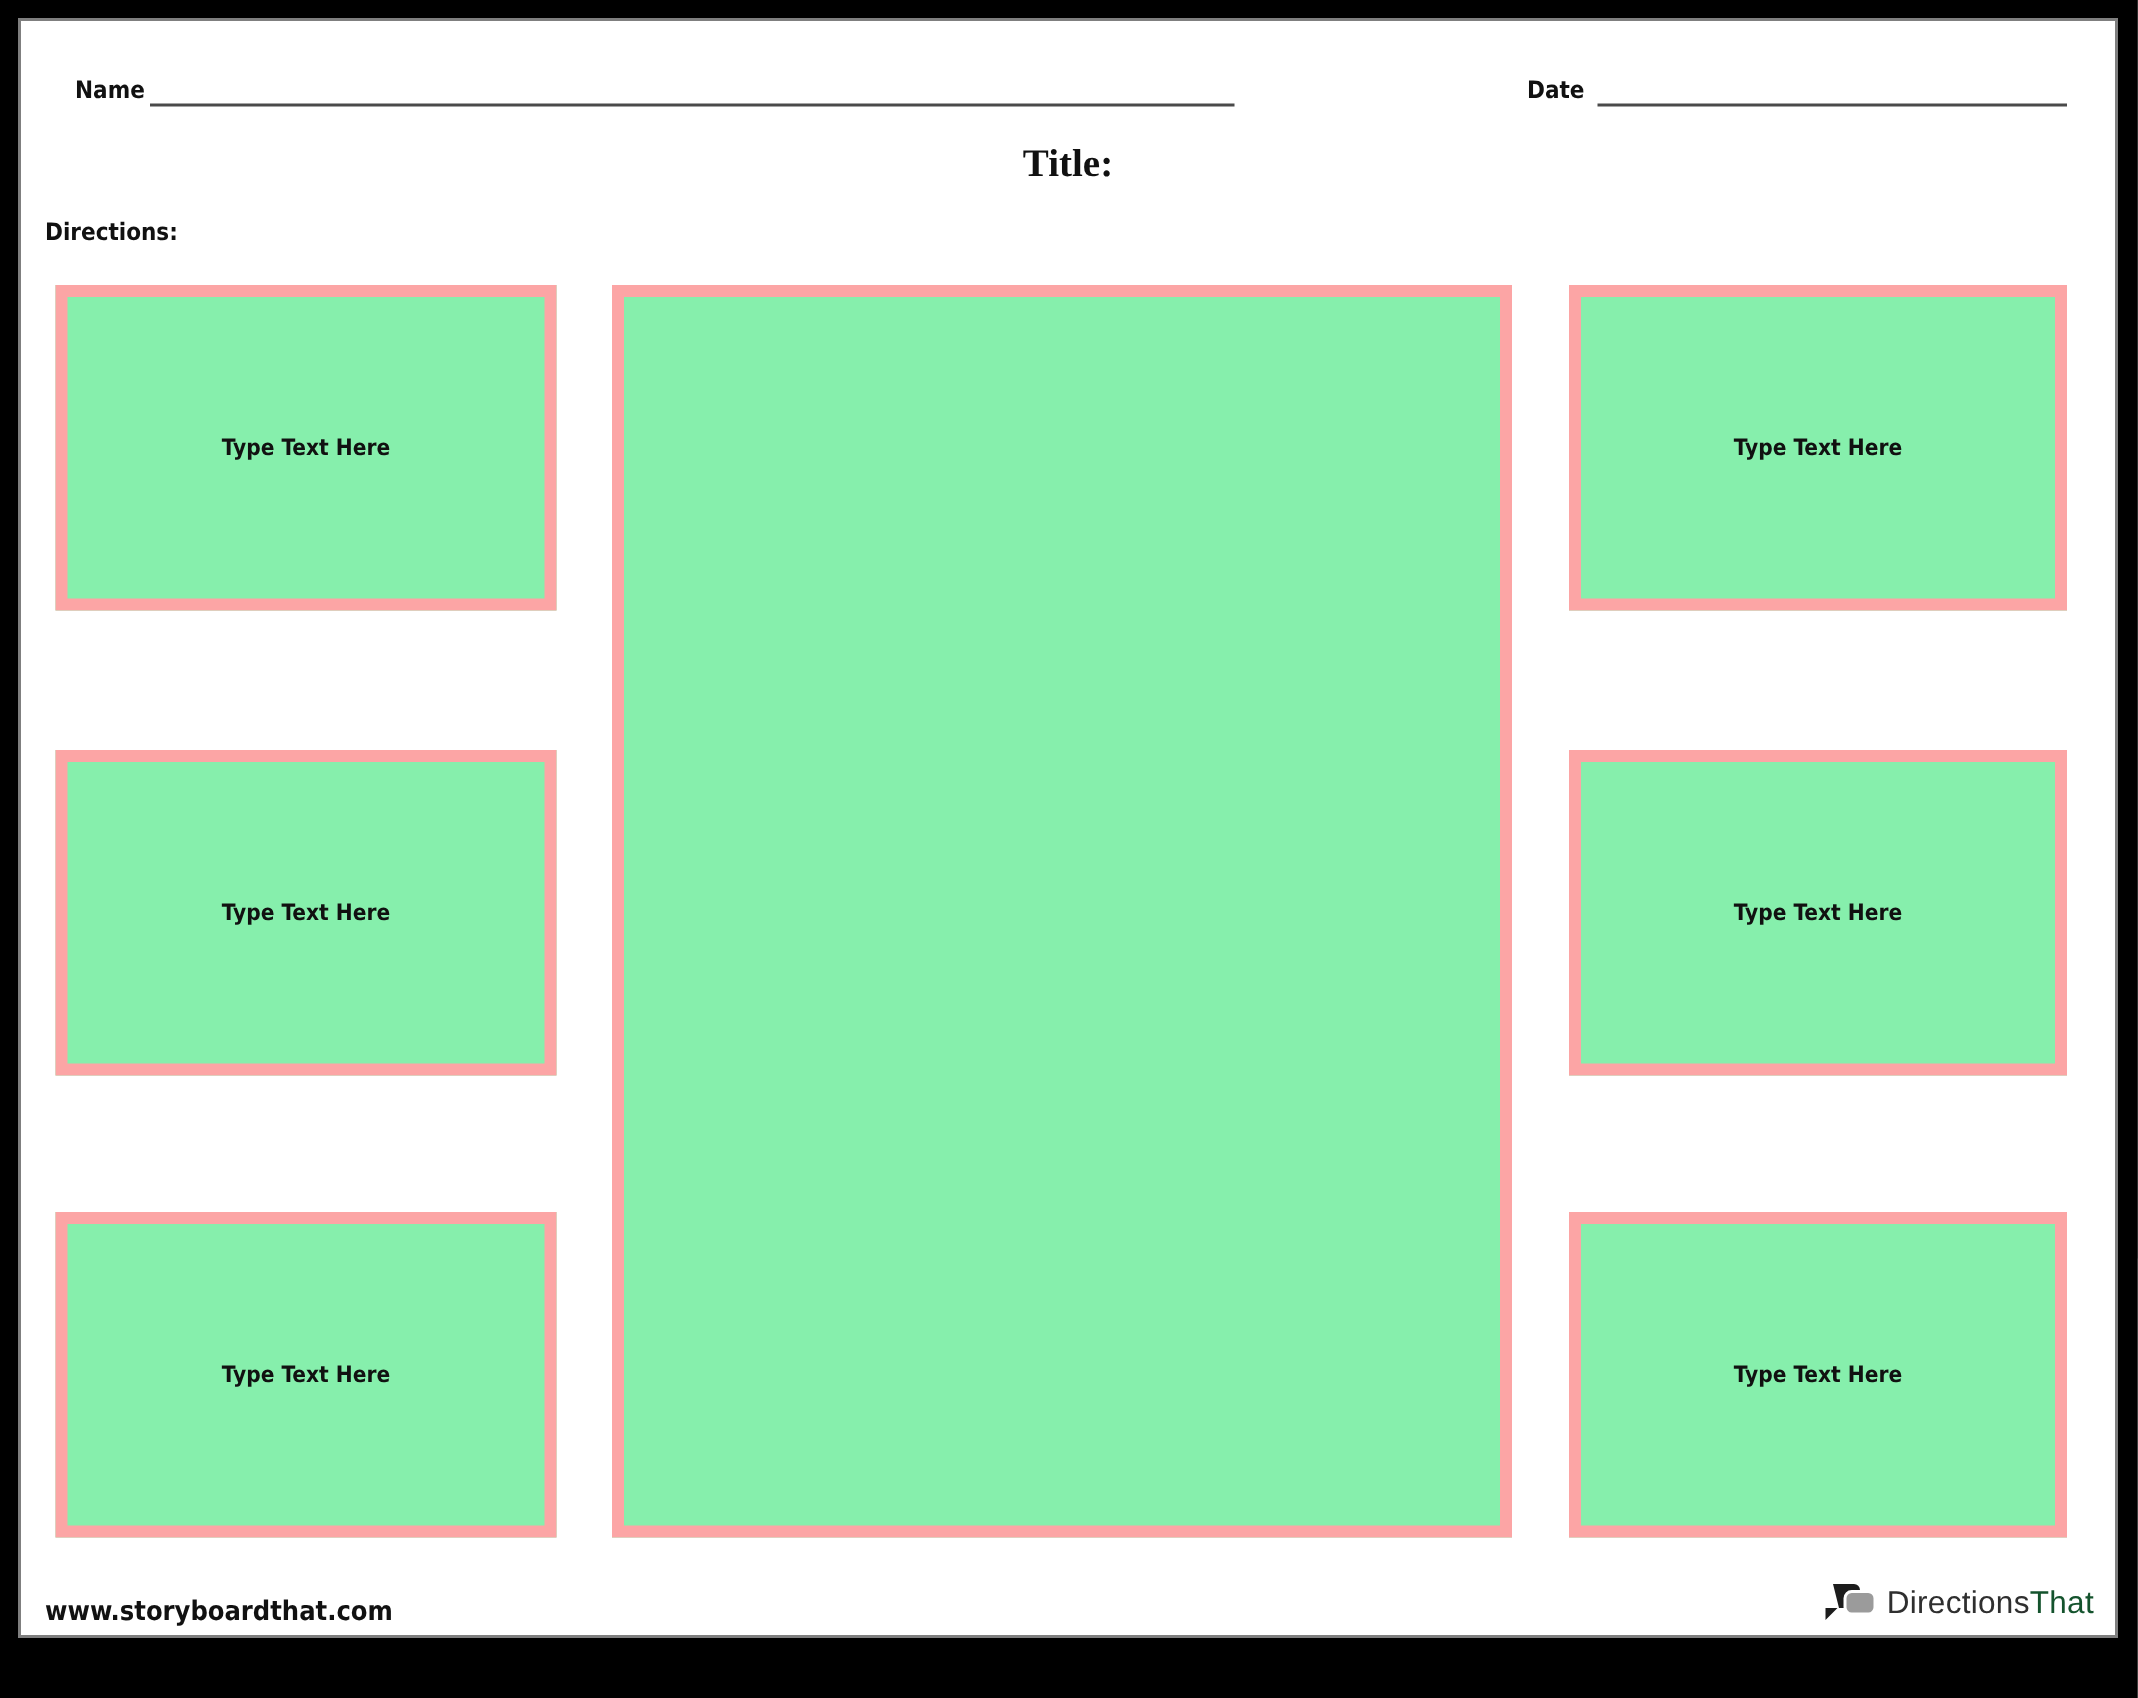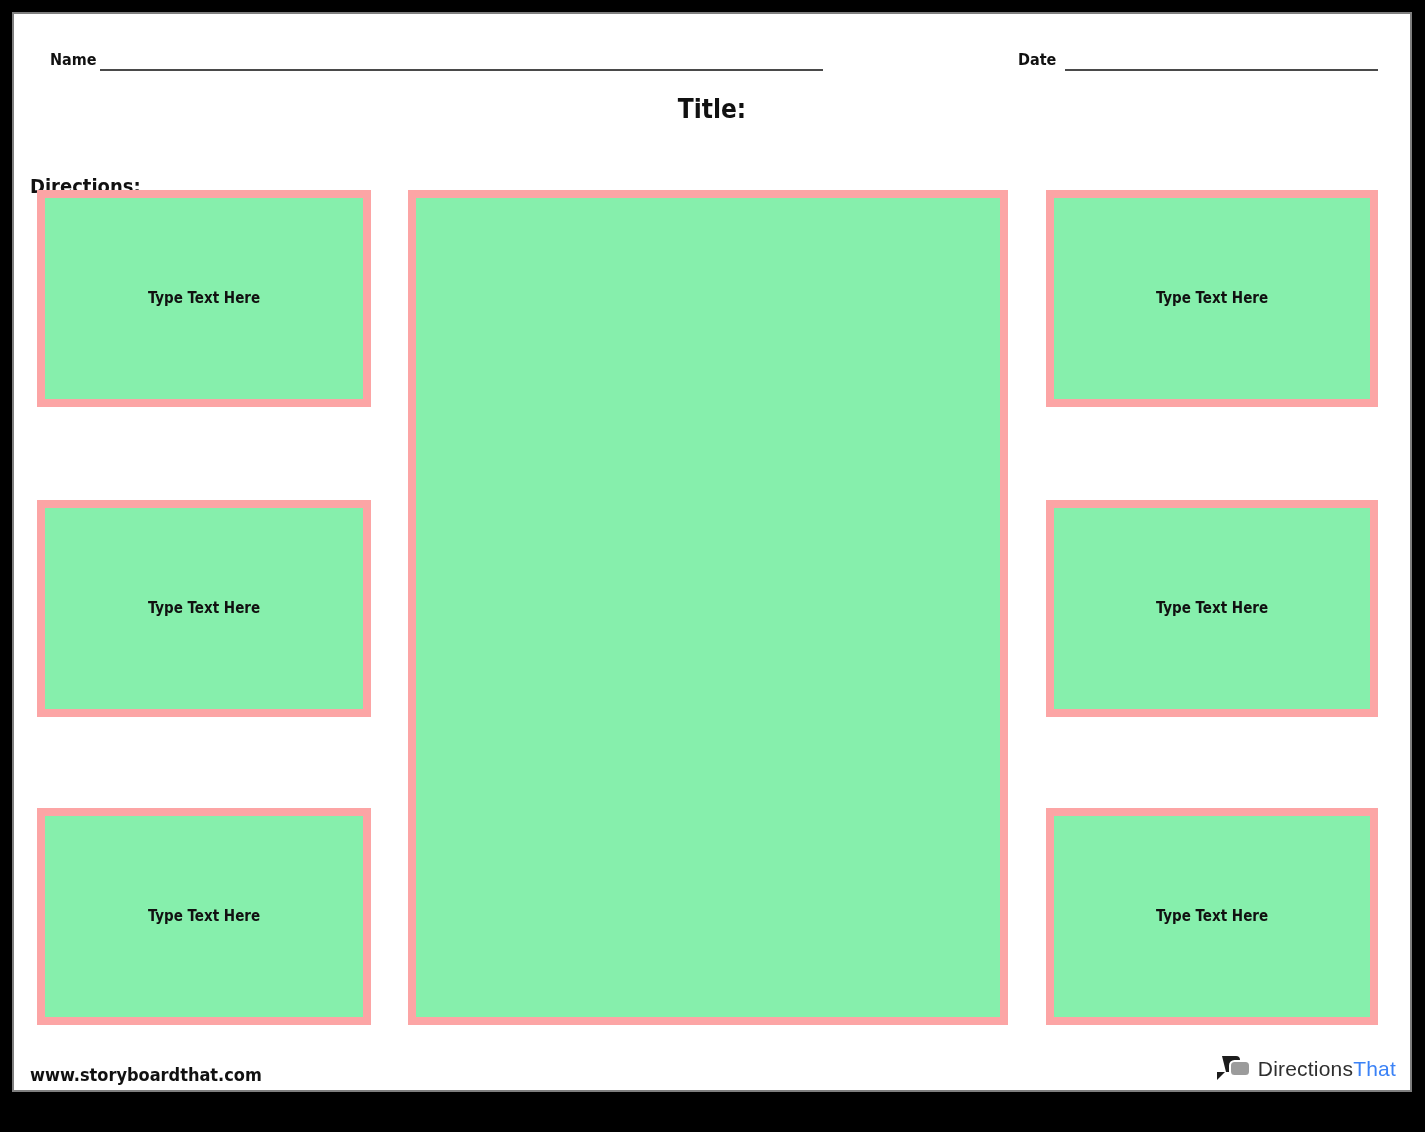--- a/index.html
+++ b/index.html
@@ -46,23 +46,22 @@
   .title {
     position: absolute;
     left: 0;
     width: 100%;
     text-align: center;
     font-size: 26px;
     line-height: 1;
   }
   .directions {
     position: absolute;
-    font-size: 20px;
+    font-size: 16px;
     line-height: 1;
-    margin-top: 29px;
   }
   .tbox {
     position: absolute;
     border: 8px solid #fca5a5;
     box-sizing: border-box;
     background: #86efac;
     display: flex;
     align-items: center;
     justify-content: center;
   }
@@ -96,35 +95,35 @@
     gap: 6px;
   }
   .logo-text {
     font-family: "Liberation Sans", sans-serif;
     font-size: 21px;
     font-weight: 500;
     letter-spacing: 0.2px;
     white-space: nowrap;
   }
   .logo-text .p1 { color: #2f2f2f; }
-  .logo-text .p2 { color: #3b82f6; }
+  .logo-text .p2 { color: #14532d; }
 </style>
 </head>
 <body>
 
 <div class="canvas">
   <div class="page">
 
     <div class="cond field-label" style="left:36px; top:38px;">Name</div>
     <div class="field-line" style="left:86px; top:55px; width:723px;"></div>
 
     <div class="cond field-label" style="left:1004px; top:38px;">Date</div>
     <div class="field-line" style="left:1051px; top:55px; width:313px;"></div>
 
-    <div class="cond title" style="top:82px;">Title:</div>
+    <div class="cond title" style="top:82px;font-family:Liberation Serif, serif;">Title:</div>
 
     <div class="cond directions" style="left:16px; top:133px;">Directions:</div>
 
     <div class="tbox col-left row-1">
       <span class="cond ph">Type Text Here</span>
     </div>
     <div class="tbox col-left row-2">
       <span class="cond ph">Type Text Here</span>
     </div>
     <div class="tbox col-left row-3">

